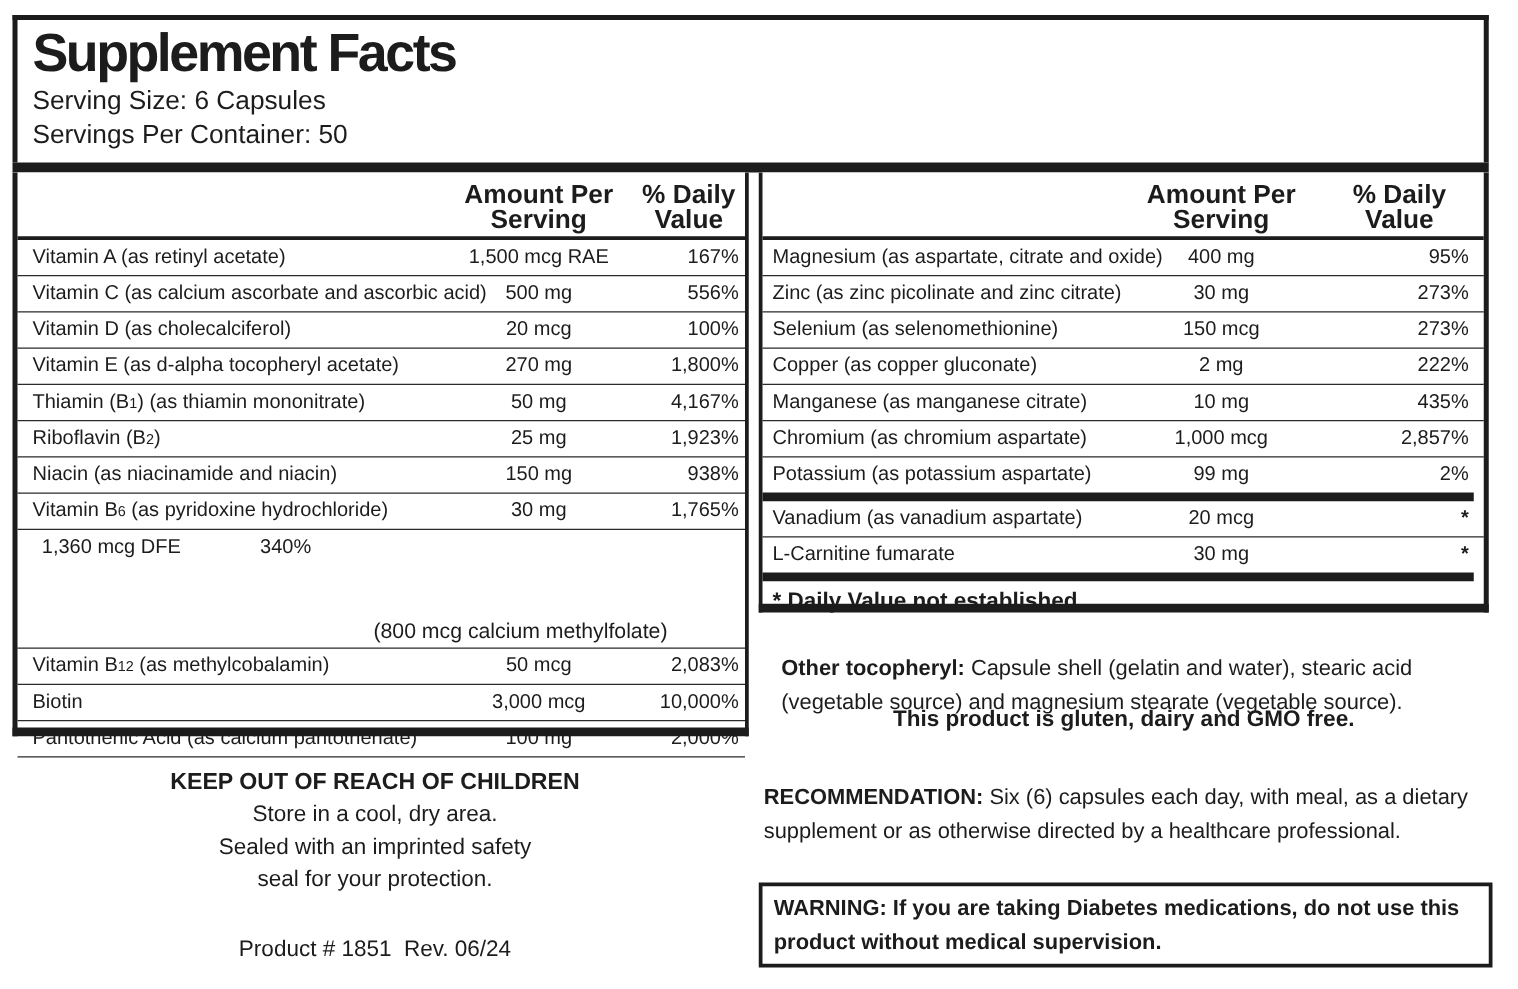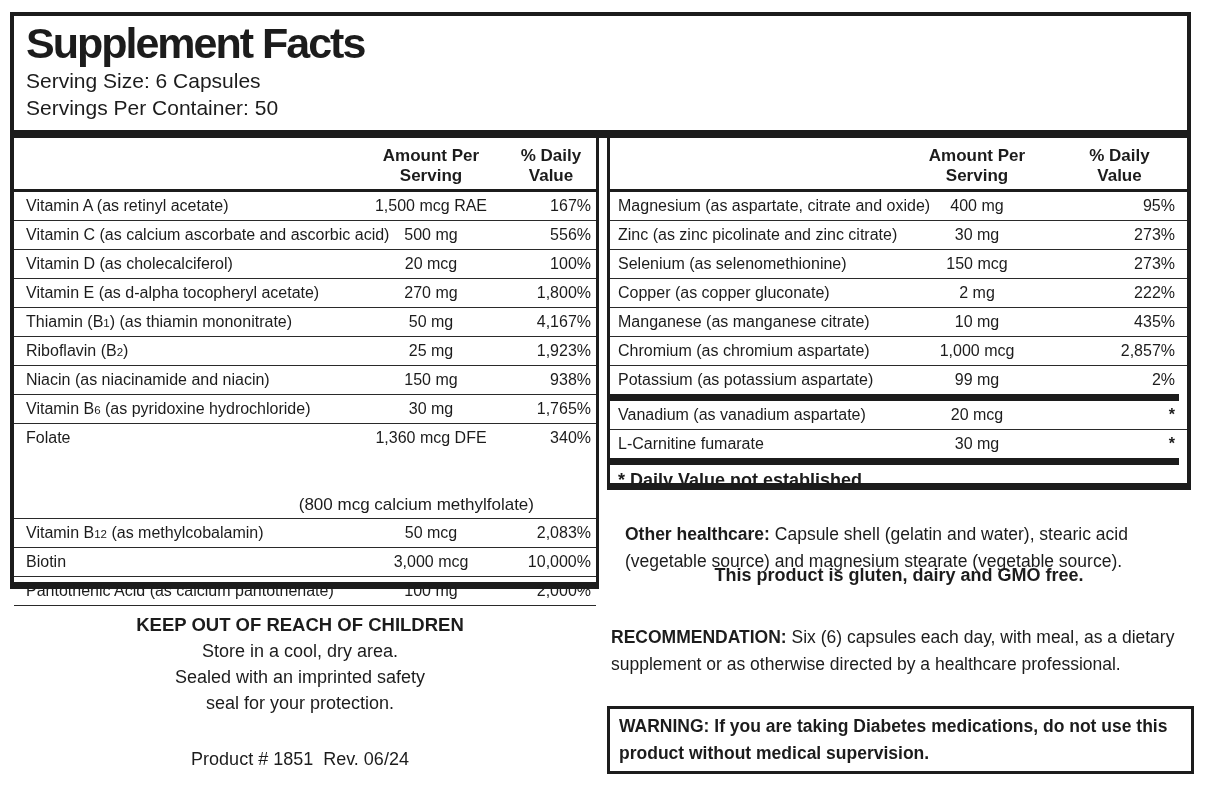--- a/index.html
+++ b/index.html
@@ -14,21 +14,21 @@
   .bar-full{position:absolute;left:10px;top:130px;width:1181px;height:8px;background:#1c1c1c;}
 
   
   .tbox{position:absolute;top:138px;box-sizing:border-box;background:#fff;}
   .tbox.left{left:10px;width:589px;height:451px;
              border-left:4px solid #1c1c1c;border-right:3px solid #1c1c1c;border-bottom:7px solid #1c1c1c;}
   .tbox.right{left:607px;width:584px;height:352px;
              border-left:3px solid #1c1c1c;border-right:4px solid #1c1c1c;border-bottom:7px solid #1c1c1c;}
   .thead{display:flex;height:48px;align-items:flex-end;border-bottom:3px solid #1c1c1c;padding-bottom:3px;box-sizing:content-box;}
   .thead .sp{flex:1;}
-  .hcell{font-weight:bold;font-size:17px;line-height:20px;text-align:center;white-space:nowrap;}
+  .hcell{font-weight:bold;font-size:21px;line-height:20px;text-align:center;white-space:nowrap;}
   .w-amt{width:150px;}
   .tbox.left  .w-dv{width:90px;}
   .tbox.right .w-dv{width:135px;}
 
   .row{display:flex;height:28px;align-items:center;border-bottom:1px solid #2a2a2a;font-size:16px;}
   .row.noline{border-bottom:none;}
   .nm{flex:1;padding-left:12px;white-space:nowrap;min-width:0;overflow:visible;}
   .tbox.right .nm{padding-left:8px;}
   .amt{width:150px;text-align:center;white-space:nowrap;}
   .dv{width:90px;text-align:right;padding-right:5px;box-sizing:border-box;white-space:nowrap;}
@@ -113,21 +113,20 @@
       <span class="nm">Niacin (as niacinamide and niacin)</span>
       <span class="amt">150 mg</span>
       <span class="dv">938%</span>
     </div>
     <div class="row">
       <span class="nm">Vitamin B<span class="subnum">6</span> (as pyridoxine hydrochloride)</span>
       <span class="amt">30 mg</span>
       <span class="dv">1,765%</span>
     </div>
     <div class="row noline">
-      <span class="nm">Folate</span>
       <span class="amt">1,360 mcg DFE</span>
       <span class="dv">340%</span>
     </div>
     <div class="note-row">(800 mcg calcium methylfolate)</div>
     <div class="row">
       <span class="nm">Vitamin B<span class="subnum">12</span> (as methylcobalamin)</span>
       <span class="amt">50 mcg</span>
       <span class="dv">2,083%</span>
     </div>
     <div class="row">
@@ -210,21 +209,21 @@
   </div>
 
   <div class="left-bottom">
     <div class="lb-head">KEEP OUT OF REACH OF CHILDREN</div>
     <div>Store in a cool, dry area.</div>
     <div>Sealed with an imprinted safety</div>
     <div>seal for your protection.</div>
     <div class="prod">Product # 1851  Rev. 06/24</div>
   </div>
 
-  <p class="oi"><span class="b">Other healthcare:</span> <span>Capsule shell (gelatin and water), stearic acid (vegetable source) and magnesium stearate (vegetable source).</span></p>
+  <p class="oi"><span class="b">Other tocopheryl:</span> <span>Capsule shell (gelatin and water), stearic acid (vegetable source) and magnesium stearate (vegetable source).</span></p>
 
   <div class="claim">This product is gluten, dairy and GMO free.</div>
 
   <p class="rec"><span class="b">RECOMMENDATION:</span> <span>Six (6) capsules each day, with meal, as a dietary supplement or as otherwise directed by a healthcare professional.</span></p>
 
   <div class="warn"><span>WARNING:</span> <span>If you are taking Diabetes medications, do not use this product without medical supervision.</span></div>
 
 </div>
 
 </body></html>

